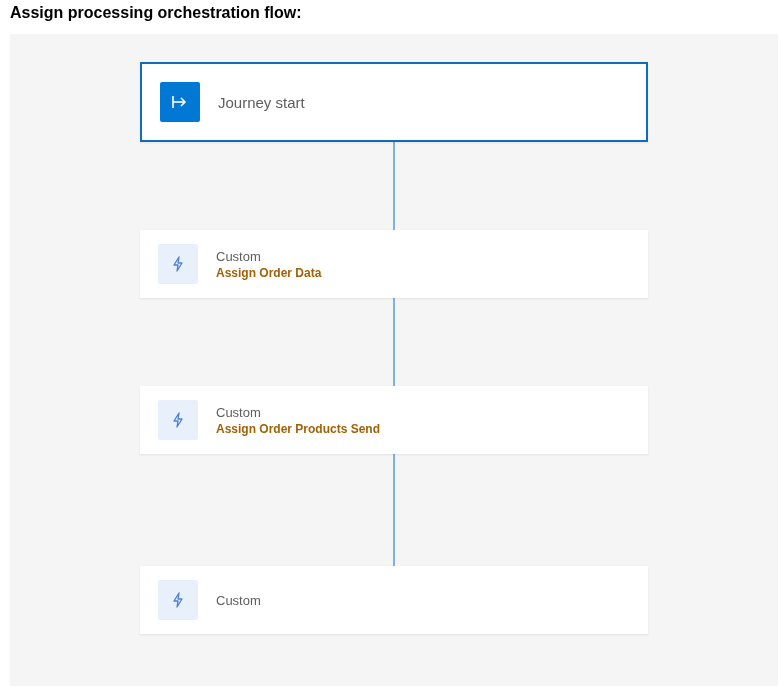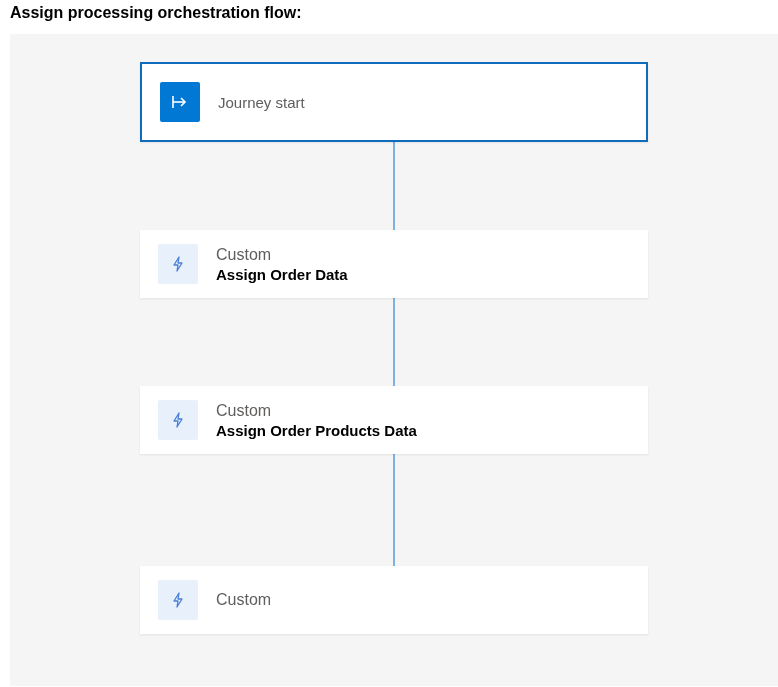--- a/index.html
+++ b/index.html
@@ -59,27 +59,27 @@
     }
     .node-icon-wrap.light {
       background: #e8f1fb;
     }
     .node-text {
       display: flex;
       flex-direction: column;
       gap: 2px;
     }
     .node-category {
-      font-size: 16px;
+      font-size: 13px;
       color: #605e5c;
       font-weight: 400;
     }
     .node-title {
-      font-size: 15px;
-      color: #000000;
+      font-size: 12px;
+      color: #a16207;
       font-weight: 600;
     }
     .start-title {
       font-size: 15px;
       color: #605e5c;
       font-weight: 400;
     }
     .connector {
       width: 2px;
       background: #7eb0e0;
@@ -125,21 +125,21 @@
   <div class="connector c2"></div>
 
   <div class="flow-node">
     <div class="node-icon-wrap light">
       <svg width="18" height="18" viewBox="0 0 18 18">
         <path d="M10 2 L5 10 L9 10 L8 16 L13 8 L9 8 Z" fill="none" stroke="#4a7fd6" stroke-width="1.3" stroke-linejoin="round"></path>
       </svg>
     </div>
     <div class="node-text">
       <div class="node-category">Custom</div>
-      <div class="node-title">Assign Order Products Data</div>
+      <div class="node-title">Assign Order Products Send</div>
     </div>
   </div>
 
   <div class="connector c3"></div>
 
   <div class="flow-node">
     <div class="node-icon-wrap light">
       <svg width="18" height="18" viewBox="0 0 18 18">
         <path d="M10 2 L5 10 L9 10 L8 16 L13 8 L9 8 Z" fill="none" stroke="#4a7fd6" stroke-width="1.3" stroke-linejoin="round"></path>
       </svg>

